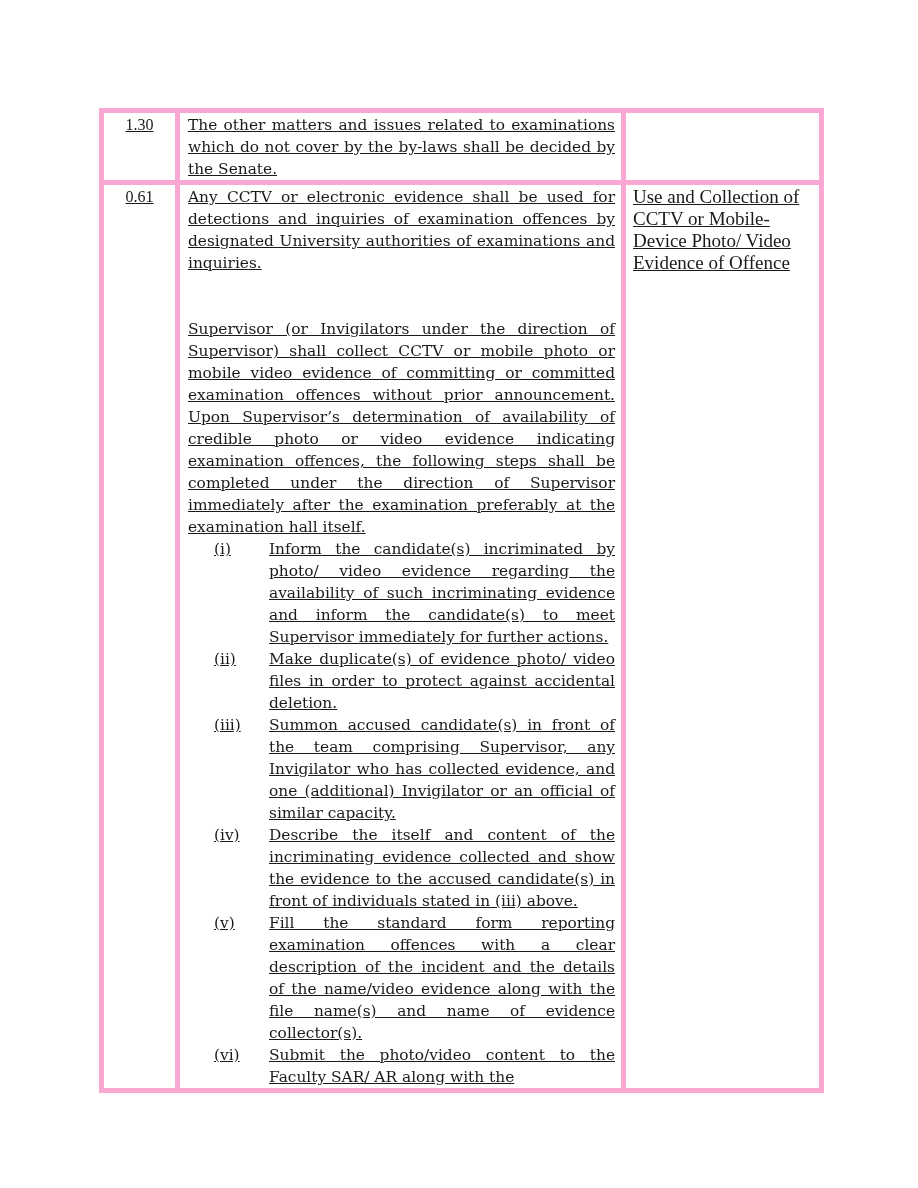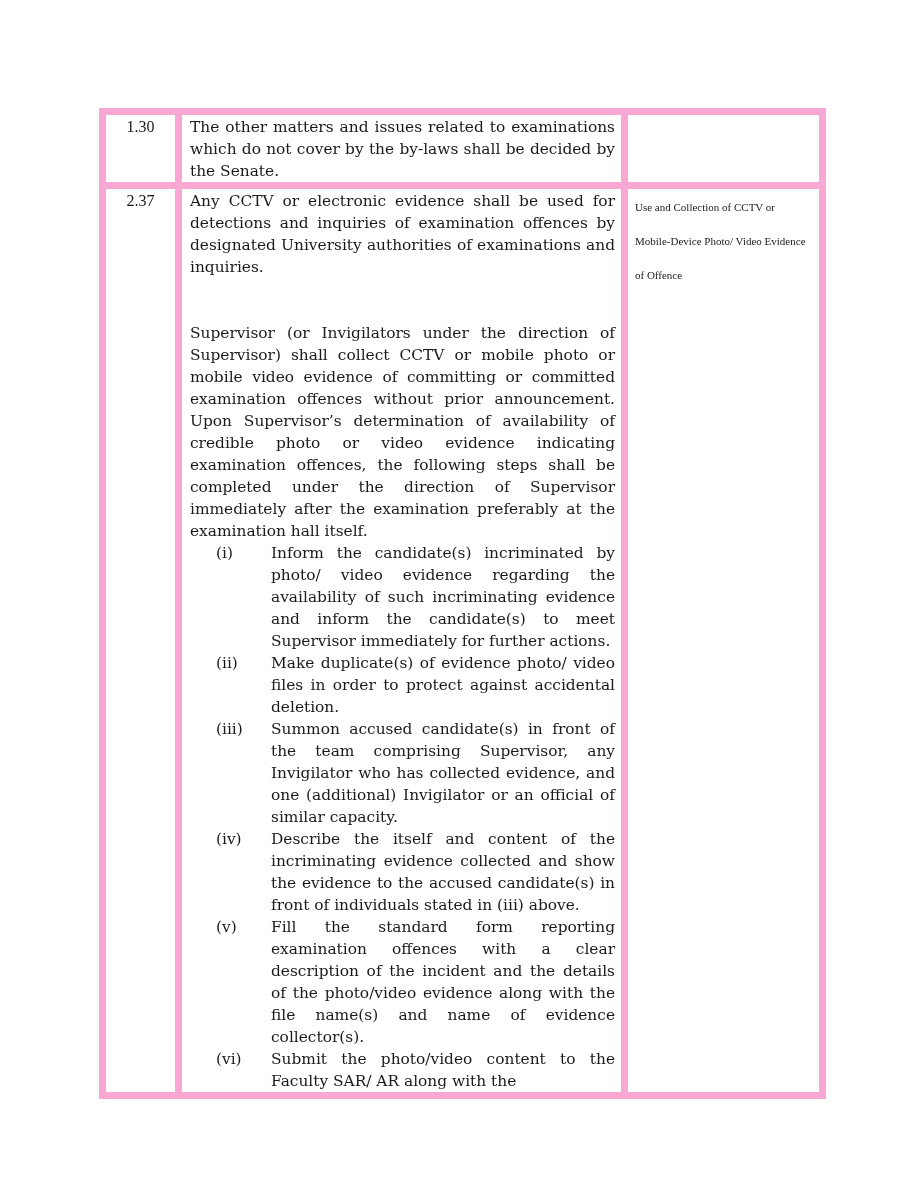--- a/index.html
+++ b/index.html
@@ -4,27 +4,27 @@
 <style>
   html, body { margin: 0; padding: 0; background: #ffffff; }
   body { width: 918px; height: 1188px; position: relative; overflow: hidden; }
   .page { position: absolute; left: 0; top: 0; width: 918px; height: 1188px; background: #fff; }
   table.rules {
     position: absolute; left: 99px; top: 108px; width: 720px;
     border-collapse: collapse; table-layout: fixed;
     font-family: "DejaVu Serif", "Liberation Serif", serif;
     font-size: 15.4px; color: #1a1a1a; line-height: 22px;
   }
-  table.rules td { border: 7px solid #f9a8d4; vertical-align: top; padding: 0; }
+  table.rules td { border: 5px solid #f9a8d4; vertical-align: top; padding: 0; text-decoration: underline; }
   col.c1 { width: 76px; }
   col.c2 { width: 446px; }
   col.c3 { width: 198px; }
   .num { text-align: center; padding-top: 1px !important; font-family: "Liberation Serif", serif; font-size: 16px; }
   .body { padding: 1px 6px 0 8px !important; text-align: justify; margin-top: 36px; }
-  .side { padding: 1px 6px 0 7px !important; font-family: "Liberation Serif", serif; font-size: 11px; line-height: 34px; }
+  .side { padding: 1px 6px 0 7px !important; font-family: "Liberation Serif", serif; font-size: 19px; line-height: 22px; }
   p { margin: 0; text-align: justify; }
   .gap { height: 44px; }
   .steps { margin: 0; padding: 0; list-style: none; }
   .steps li { display: flex; }
   .steps .mark { width: 81px; padding-left: 26px; box-sizing: border-box; flex: none; }
   .steps .txt { flex: 1; text-align: justify; }
   .row1 td { height: 66px; }
   .row2 td { height: 899px; }
 </style>
 </head>
@@ -39,21 +39,21 @@
       </colgroup>
     <tbody>
         <tr class="row1">
       <td class="num">1.30</td>
       <td class="body">
         <p>The other matters and issues related to examinations which do not cover by the by-laws shall be decided by the Senate.</p>
       </td>
       <td class="side"></td>
     </tr>
     <tr class="row2">
-      <td class="num">2.37</td>
+      <td class="num">0.61</td>
       <td class="body">
         <p>Any CCTV or electronic evidence shall be used for detections and inquiries of examination offences by designated University authorities of examinations and inquiries.</p>
         <div class="gap"></div>
         <p>Supervisor (or Invigilators under the direction of Supervisor) shall collect CCTV or mobile photo or mobile video evidence of committing or committed examination offences without prior announcement. Upon Supervisor’s determination of availability of credible photo or video evidence indicating examination offences, the following steps shall be completed under the direction of Supervisor immediately after the examination preferably at the examination hall itself.</p>
         <ul class="steps">
           <li>
             <span class="mark">(i)</span>
             <span class="txt">Inform the candidate(s) incriminated by photo/ video evidence regarding the availability of such incriminating evidence and inform the candidate(s) to meet Supervisor immediately for further actions.</span>
           </li>
           <li>
@@ -63,21 +63,21 @@
           <li>
             <span class="mark">(iii)</span>
             <span class="txt">Summon accused candidate(s) in front of the team comprising Supervisor, any Invigilator who has collected evidence, and one (additional) Invigilator or an official of similar capacity.</span>
           </li>
           <li>
             <span class="mark">(iv)</span>
             <span class="txt">Describe the itself and content of the incriminating evidence collected and show the evidence to the accused candidate(s) in front of individuals stated in (iii) above.</span>
           </li>
           <li>
             <span class="mark">(v)</span>
-            <span class="txt">Fill the standard form reporting examination offences with a clear description of the incident and the details of the photo/video evidence along with the file name(s) and name of evidence collector(s).</span>
+            <span class="txt">Fill the standard form reporting examination offences with a clear description of the incident and the details of the name/video evidence along with the file name(s) and name of evidence collector(s).</span>
           </li>
           <li>
             <span class="mark">(vi)</span>
             <span class="txt">Submit the photo/video content to the Faculty SAR/ AR along with the</span>
           </li>
         </ul>
       </td>
       <td class="side">Use and  Collection of CCTV or Mobile-Device Photo/ Video Evidence of Offence</td>
     </tr>
   </tbody>

